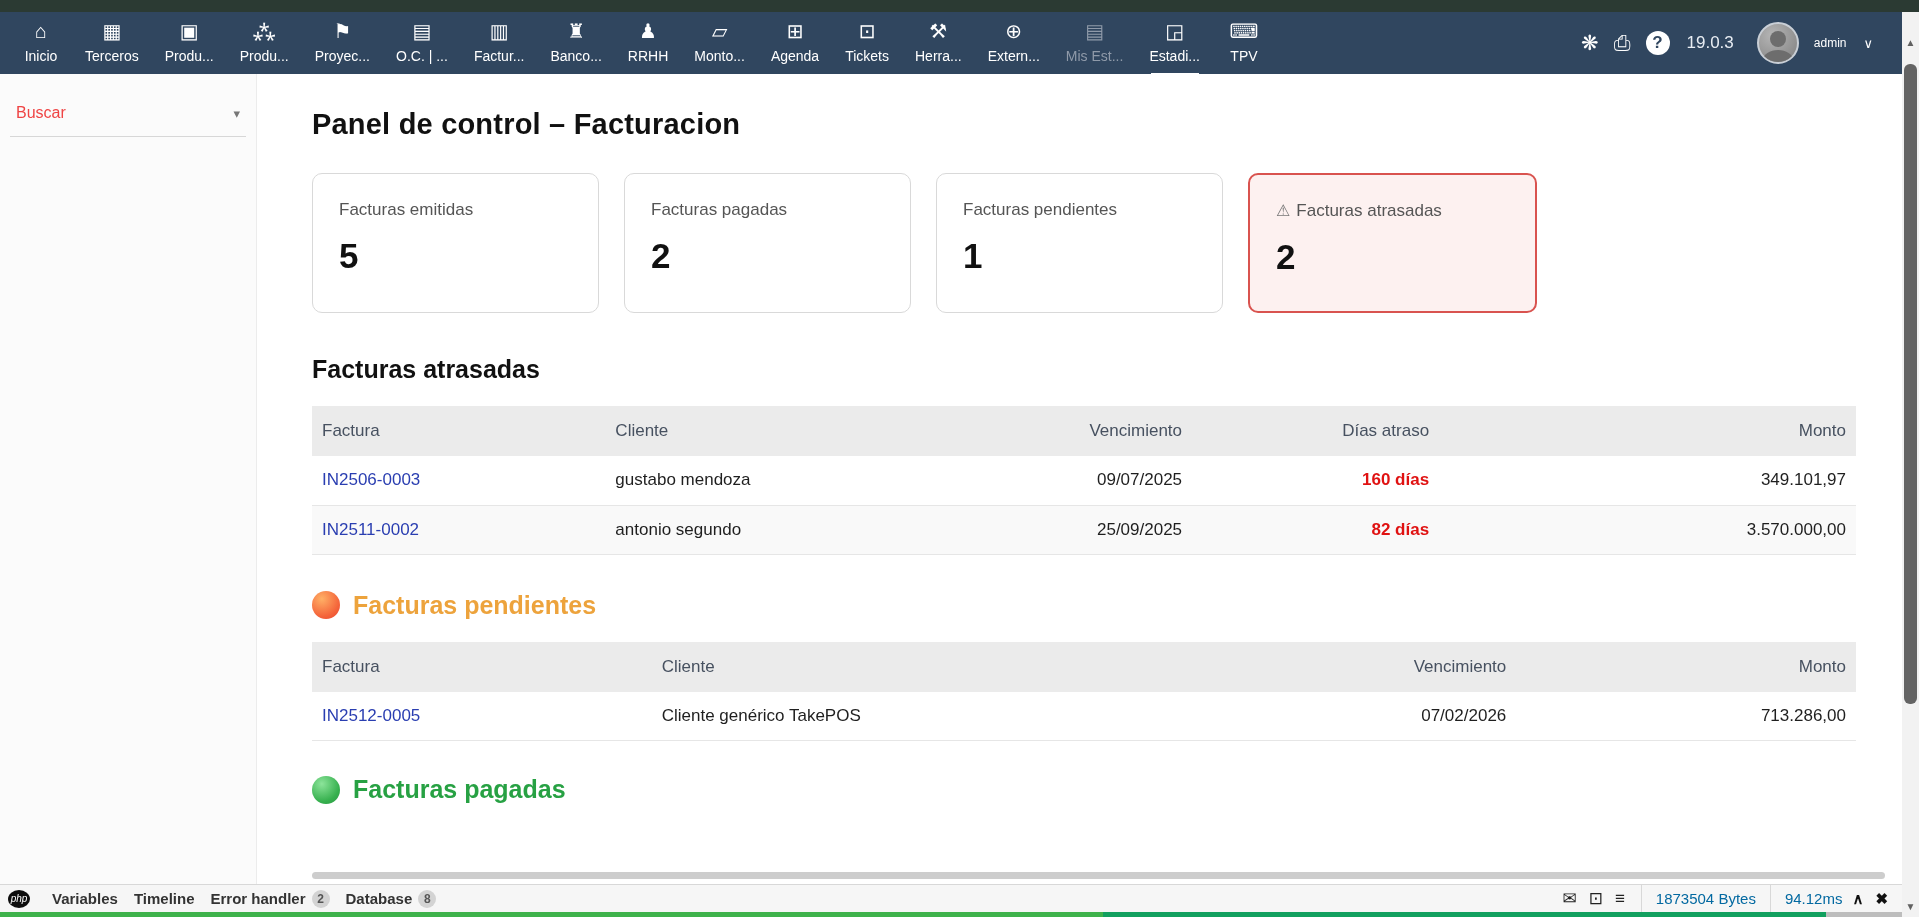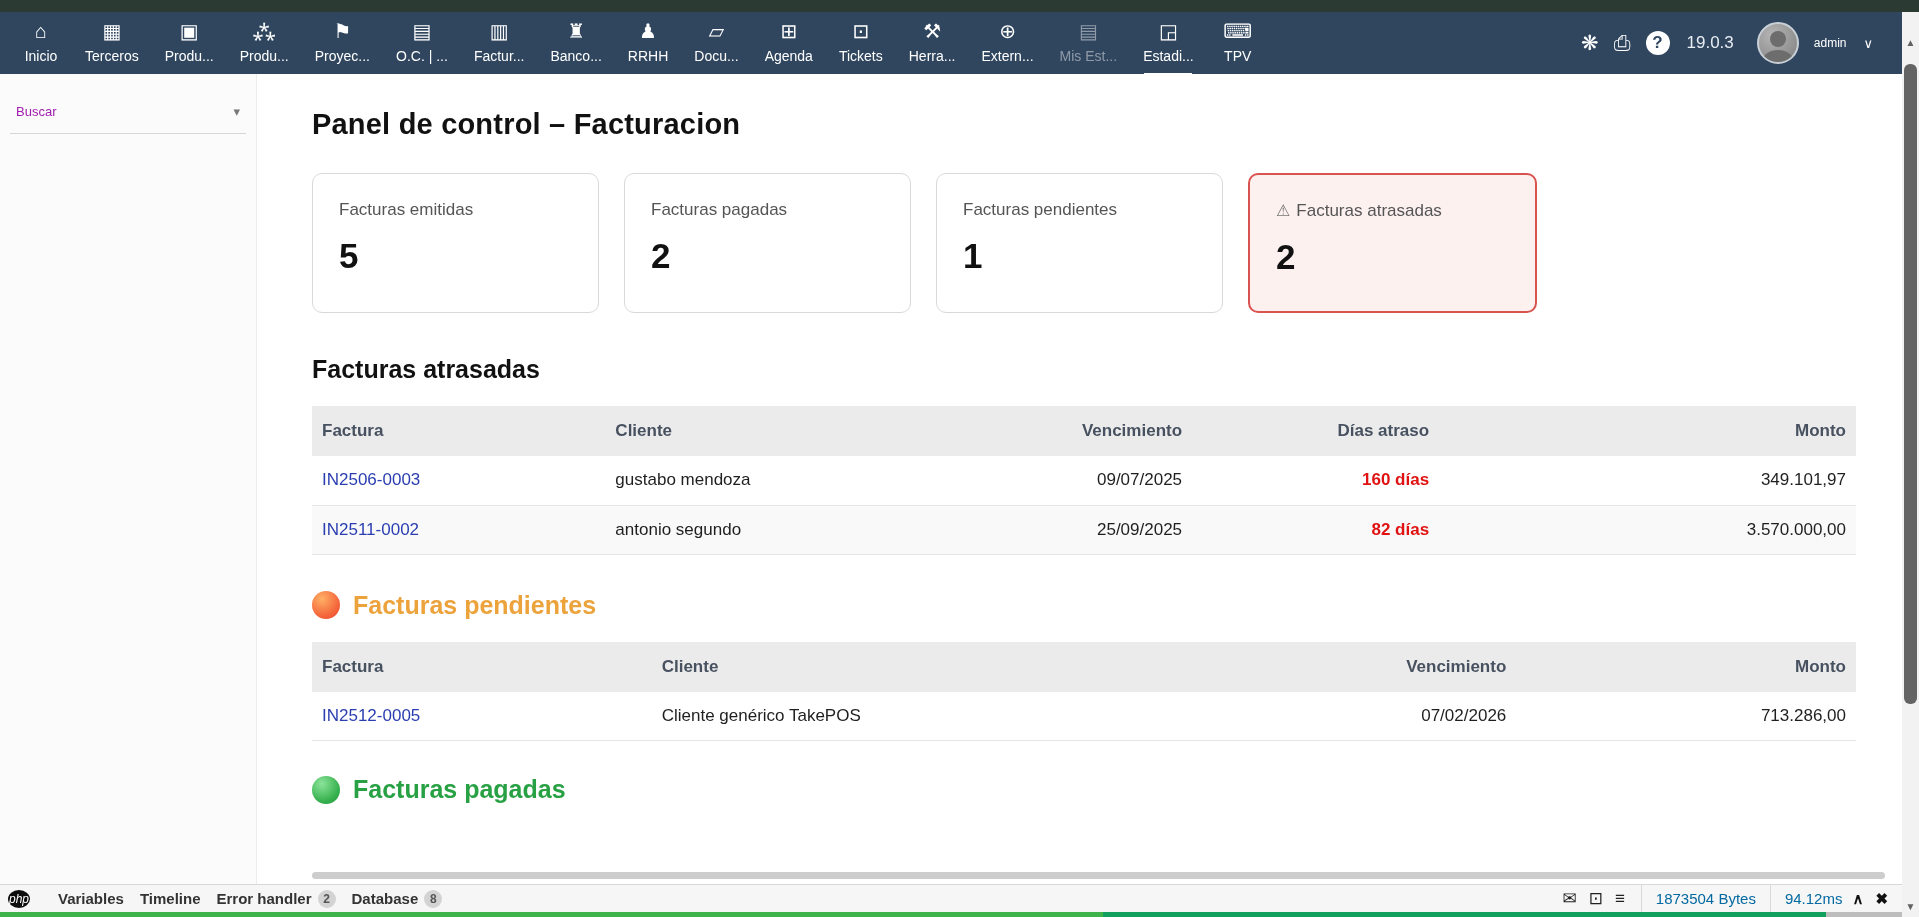--- a/index.html
+++ b/index.html
@@ -40,21 +40,21 @@
   .vscroll .arrow { position:absolute; left:0; width:17px; height:17px; color:#616161; font-size:10px;
                     display:flex; align-items:center; justify-content:center; cursor:pointer; }
   .vscroll .arrow.up { top:22px; }
   .vscroll .arrow.down { bottom:2px; }
   .vscroll .thumb { position:absolute; top:52px; left:2px; width:13px; height:640px; background:#646464; border-radius:6px; cursor:pointer; }
 
   
   .sidebar { position:absolute; left:0; top:74px; width:257px; bottom:33px; background:#fbfbfb; border-right:1px solid #ececec; }
   .search-row { margin:30px 10px 0 10px; padding:0 6px 14px 6px; border-bottom:1px solid #d7d7d7;
                 display:flex; align-items:center; justify-content:space-between; cursor:pointer; }
-  .search-row .search-text { color:#a21caf; font-size:13px; }
+  .search-row .search-text { color:#ef4444; font-size:16px; }
   .search-row .search-caret { color:#777; font-size:13px; }
 
   
   .main { position:absolute; left:258px; top:74px; right:17px; bottom:33px; background:#ffffff;
           padding:34px 0 0 54px; overflow:hidden; }
   .page-title { font-size:29px; font-weight:bold; color:#111; letter-spacing:0.2px; }
 
   .cards { display:flex; gap:25px; margin-top:32px; width:1225px; }
   .card { flex:1; height:140px; background:#ffffff; border:1px solid #d9d9d9; border-radius:10px; padding:26px 26px; }
   .card .card-label { font-size:17px; color:#555; }
@@ -66,41 +66,41 @@
   .val-red { color:#c13838; }
 
   .section-title { font-size:25px; font-weight:bold; color:#111; margin-top:42px; display:flex; align-items:center; }
   .section-title.orange { color:#eda33c; margin-top:36px; }
   .section-title.green { color:#27a143; margin-top:34px; }
   .dot { width:28px; height:28px; border-radius:50%; margin-right:13px; display:inline-block; }
   .dot.orange { background:radial-gradient(circle at 35% 28%, #ffb066, #f4643a 65%, #e8452f); }
   .dot.green  { background:radial-gradient(circle at 35% 28%, #8ce49a, #36b04e 65%, #2a9643); }
 
   table.grid { border-collapse:collapse; width:1544px; margin-top:22px; font-size:17px; table-layout:fixed; }
-  table.grid thead th { background:#ebebeb; color:#475160; font-weight:bold; text-align:left;
+  table.grid thead th { background:#ebebeb; color:#475160; font-weight:normal; text-align:left;
                         height:50px; padding:0 10px; }
   table.grid tbody td { height:49px; padding:8px 10px; color:#1f1f1f; border-bottom:1px solid #e6e6e6; background:#ffffff; }
   table.grid tbody tr.alt td { background:#f9f9f9; }
   table.grid .c { text-align:right; }
   a.inv-link { color:#2a3eb1; text-decoration:none; cursor:pointer; }
   .days-late { color:#e01212; font-weight:bold; }
 
   
   .t1 col.c1{width:19%} .t1 col.c2{width:20%} .t1 col.c3{width:18%} .t1 col.c4{width:16%} .t1 col.c5{width:27%}
   
   .t2 col.c1{width:22%} .t2 col.c2{width:30%} .t2 col.c3{width:26%} .t2 col.c4{width:22%}
 
   
   .hscroll { position:absolute; bottom:38px; left:312px; width:1573px; height:7px; background:#cdcdcd; border-radius:4px; cursor:pointer; }
 
   
   .debugbar { position:absolute; left:0; right:17px; bottom:5px; height:28px; background:#f6f6f6;
               border-top:1px solid #d8d8d8; display:flex; align-items:center; padding:0 8px; font-size:15px; color:#333; }
-  .php-logo { width:22px; height:18px; border-radius:50%; background:#0d0d0d; color:#fff; font-size:12px; font-style:italic;
-              display:flex; align-items:center; justify-content:center; margin-right:28px; flex:none; }
+  .php-logo { width:22px; height:18px; border-radius:50%; background:#0d0d0d; color:#fff; font-size:10px; font-style:italic;
+              display:flex; align-items:center; justify-content:center; margin-right:22px; flex:none; }
   .dbg-item { margin-right:16px; cursor:pointer; white-space:nowrap; display:flex; align-items:center; gap:6px;font-weight:bold; }
   .badge { background:#d3d3d3; color:#555; border-radius:9px; font-size:12px; min-width:18px; height:18px; padding:0 4px;
            display:inline-flex; align-items:center; justify-content:center; }
   .dbg-right { margin-left:auto; display:flex; align-items:center; height:100%; }
   .dbg-right .sep { width:1px; height:100%; background:#d8d8d8; margin:0 10px; }
   .dbg-icon { font-size:17px; color:#222; margin:0 6px; cursor:pointer; }
   .dbg-metric { color:#0369a1; white-space:nowrap; padding:0 4px; }
   .dbg-ctl { font-weight:bold; color:#111; font-size:15px; margin:0 6px; cursor:pointer; }
 
   .bottomstrip { position:absolute; left:0; right:17px; bottom:0; height:5px;
@@ -145,21 +145,21 @@
     <div class="nav-item">
       <span class="nav-icon">♜</span>
       <span class="nav-label">Banco...</span>
     </div>
     <div class="nav-item">
       <span class="nav-icon">♟</span>
       <span class="nav-label">RRHH</span>
     </div>
     <div class="nav-item">
       <span class="nav-icon">▱</span>
-      <span class="nav-label">Docu...</span>
+      <span class="nav-label">Monto...</span>
     </div>
     <div class="nav-item">
       <span class="nav-icon">⊞</span>
       <span class="nav-label">Agenda</span>
     </div>
     <div class="nav-item">
       <span class="nav-icon">⊡</span>
       <span class="nav-label">Tickets</span>
     </div>
     <div class="nav-item">

